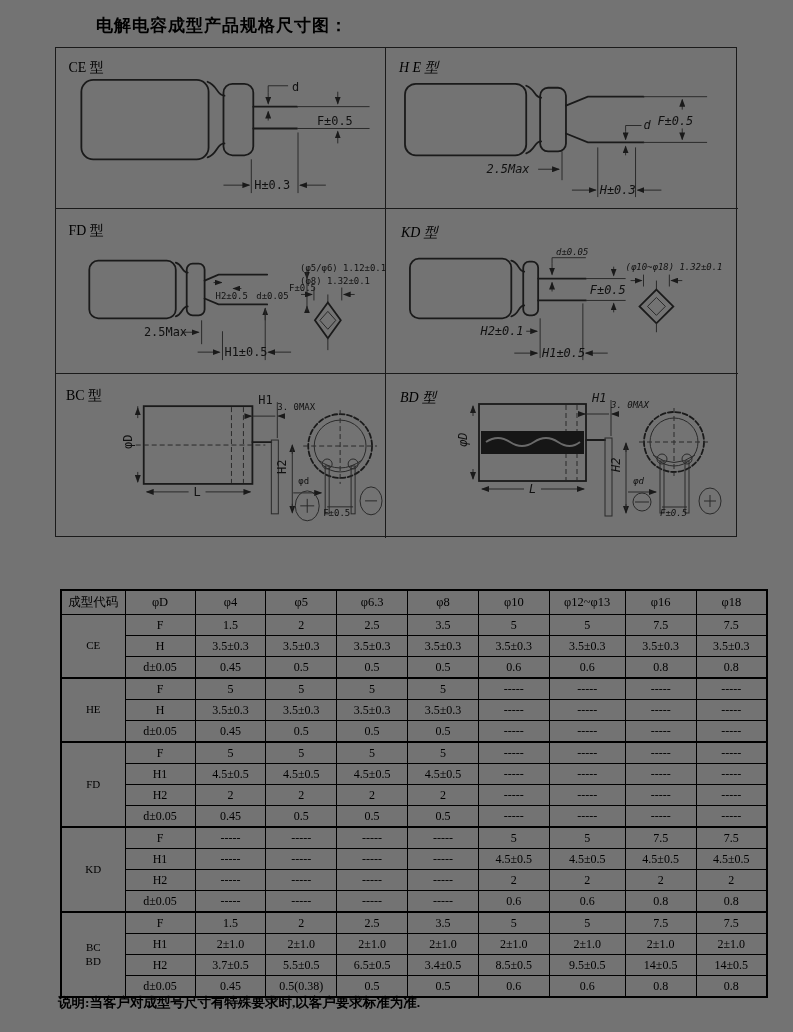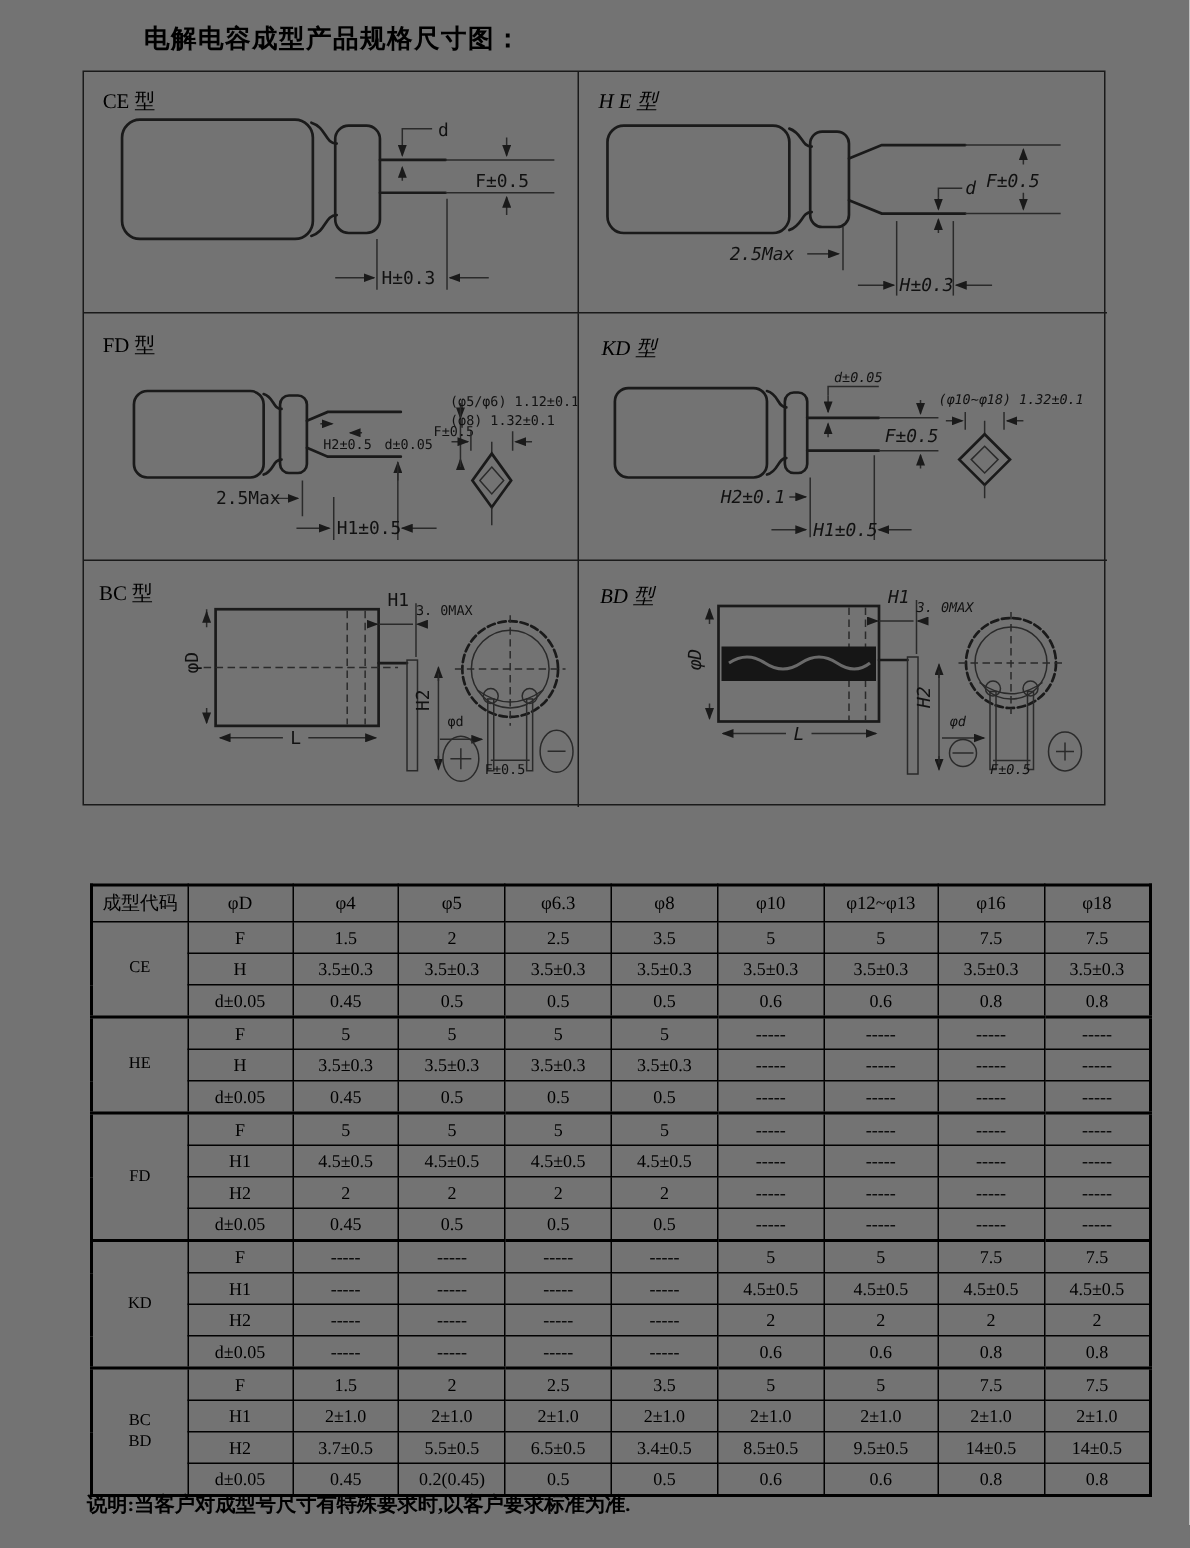--- a/index.html
+++ b/index.html
@@ -622,21 +622,21 @@
           <td>6.5±0.5</td>
           <td>3.4±0.5</td>
           <td>8.5±0.5</td>
           <td>9.5±0.5</td>
           <td>14±0.5</td>
           <td>14±0.5</td>
         </tr>
         <tr>
           <td>d±0.05</td>
           <td>0.45</td>
-          <td>0.2(0.45)</td>
+          <td>0.5(0.38)</td>
           <td>0.5</td>
           <td>0.5</td>
           <td>0.6</td>
           <td>0.6</td>
           <td>0.8</td>
           <td>0.8</td>
         </tr>
       </tbody>
   </table>
 

